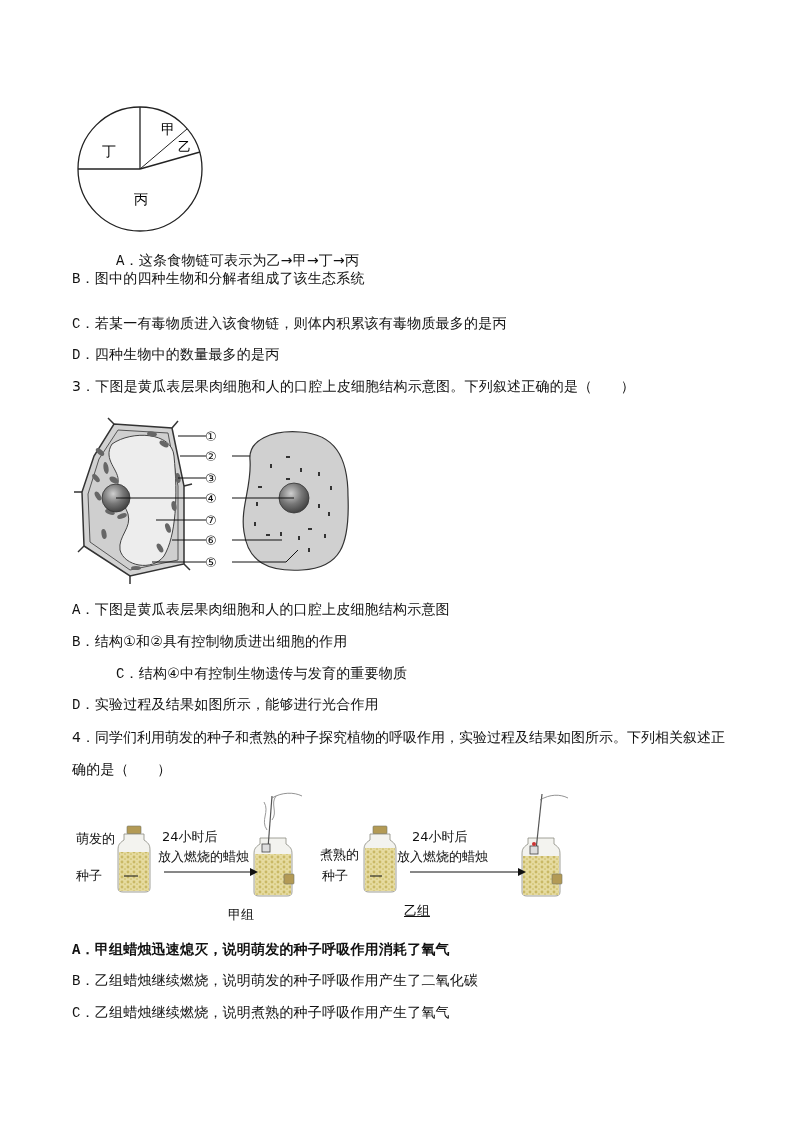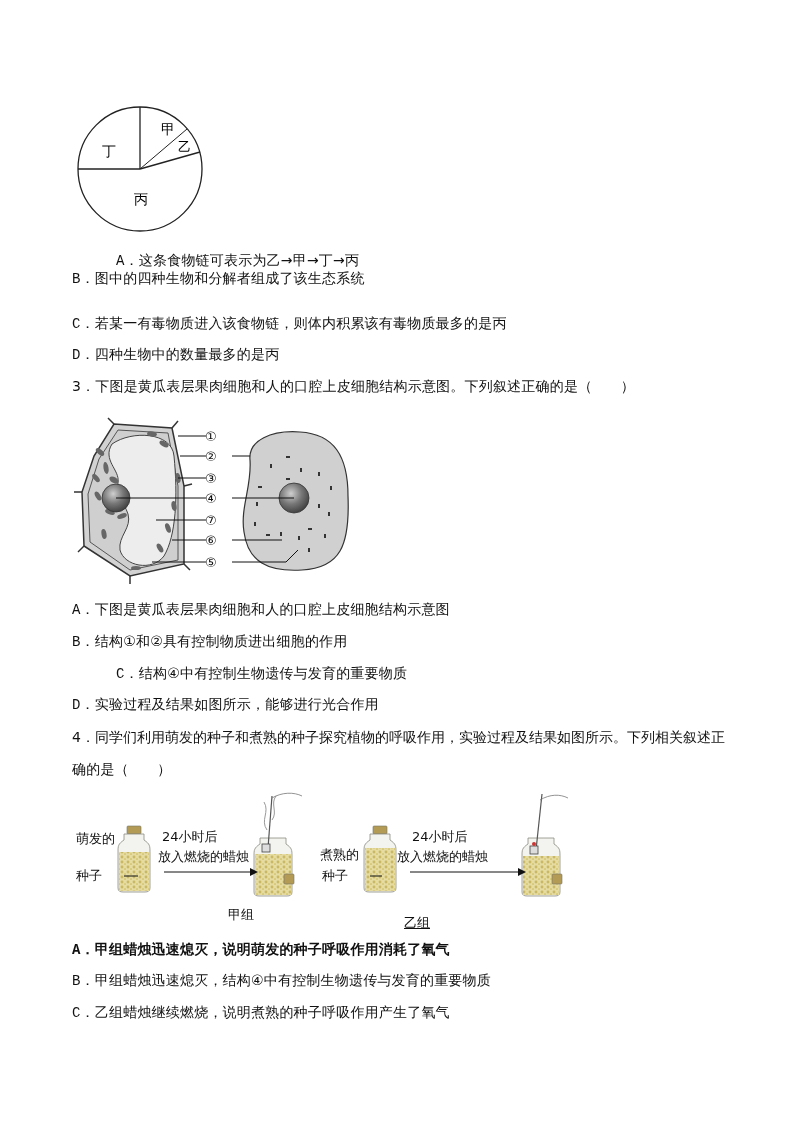--- a/index.html
+++ b/index.html
@@ -208,24 +208,24 @@
   <div class="fig-label" style="left:4px; top:40px;">萌发的</div>
   <div class="fig-label" style="left:4px; top:77px;">种子</div>
   <div class="fig-label" style="left:90px; top:38px;">24小时后</div>
   <div class="fig-label" style="left:86px; top:58px;">放入燃烧的蜡烛</div>
   <div class="fig-label" style="left:128px; top:116px;margin-left:28px;">甲组</div>
 
   <div class="fig-label" style="left:248px; top:56px;">煮熟的</div>
   <div class="fig-label" style="left:250px; top:77px;">种子</div>
   <div class="fig-label" style="left:340px; top:38px;">24小时后</div>
   <div class="fig-label" style="left:325px; top:58px;">放入燃烧的蜡烛</div>
-  <div class="fig-label" style="left:332px; top:124px;text-decoration:underline;">乙组</div>
+  <div class="fig-label" style="left:332px; top:112px;text-decoration:underline;">乙组</div>
 </div>
 
 <div class="line" style="top:939px;font-weight:bold;">
   <span class="opt-letter">A．</span><span>甲组蜡烛迅速熄灭，说明萌发的种子呼吸作用消耗了氧气</span>
 </div>
 <div class="line" style="top:970px;">
-  <span class="opt-letter">B．</span><span>甲组蜡烛迅速熄灭，结构④中有控制生物遗传与发育的重要物质</span>
+  <span class="opt-letter">B．</span><span>乙组蜡烛继续燃烧，说明萌发的种子呼吸作用产生了二氧化碳</span>
 </div>
 <div class="line" style="top:1002px;">
   <span class="opt-letter">C．</span><span>乙组蜡烛继续燃烧，说明煮熟的种子呼吸作用产生了氧气</span>
 </div>
 
 </body></html>

